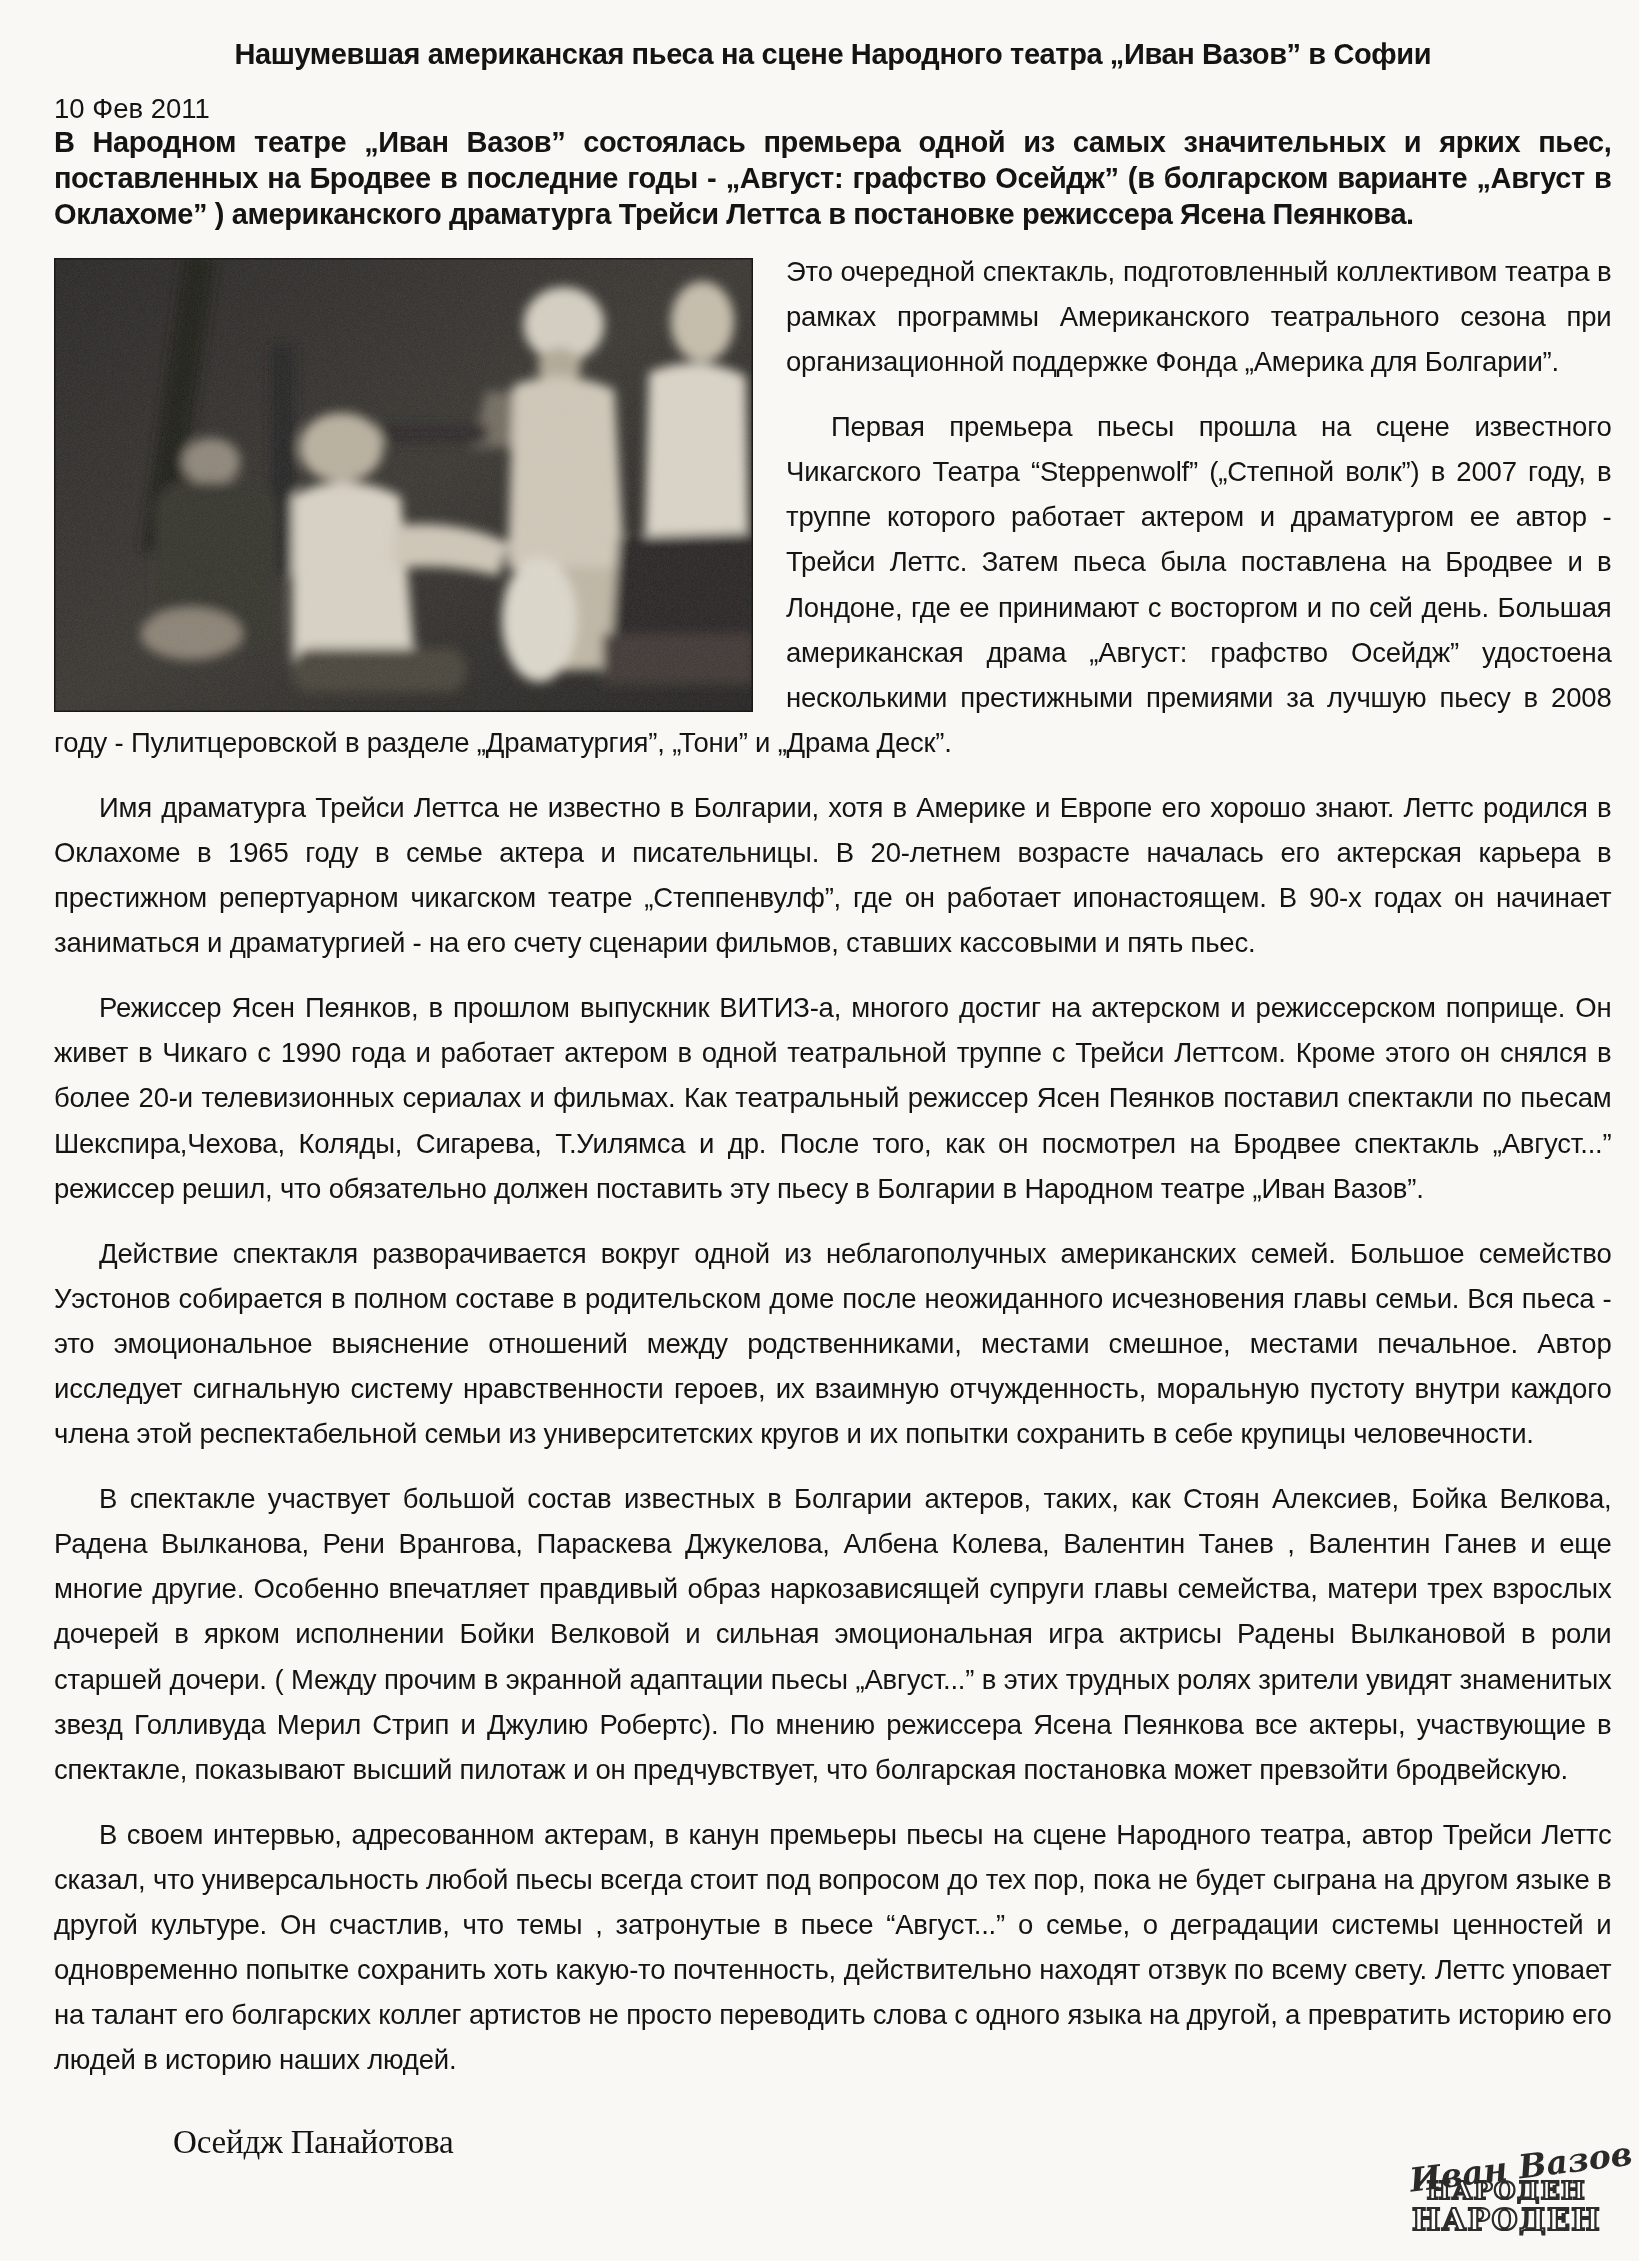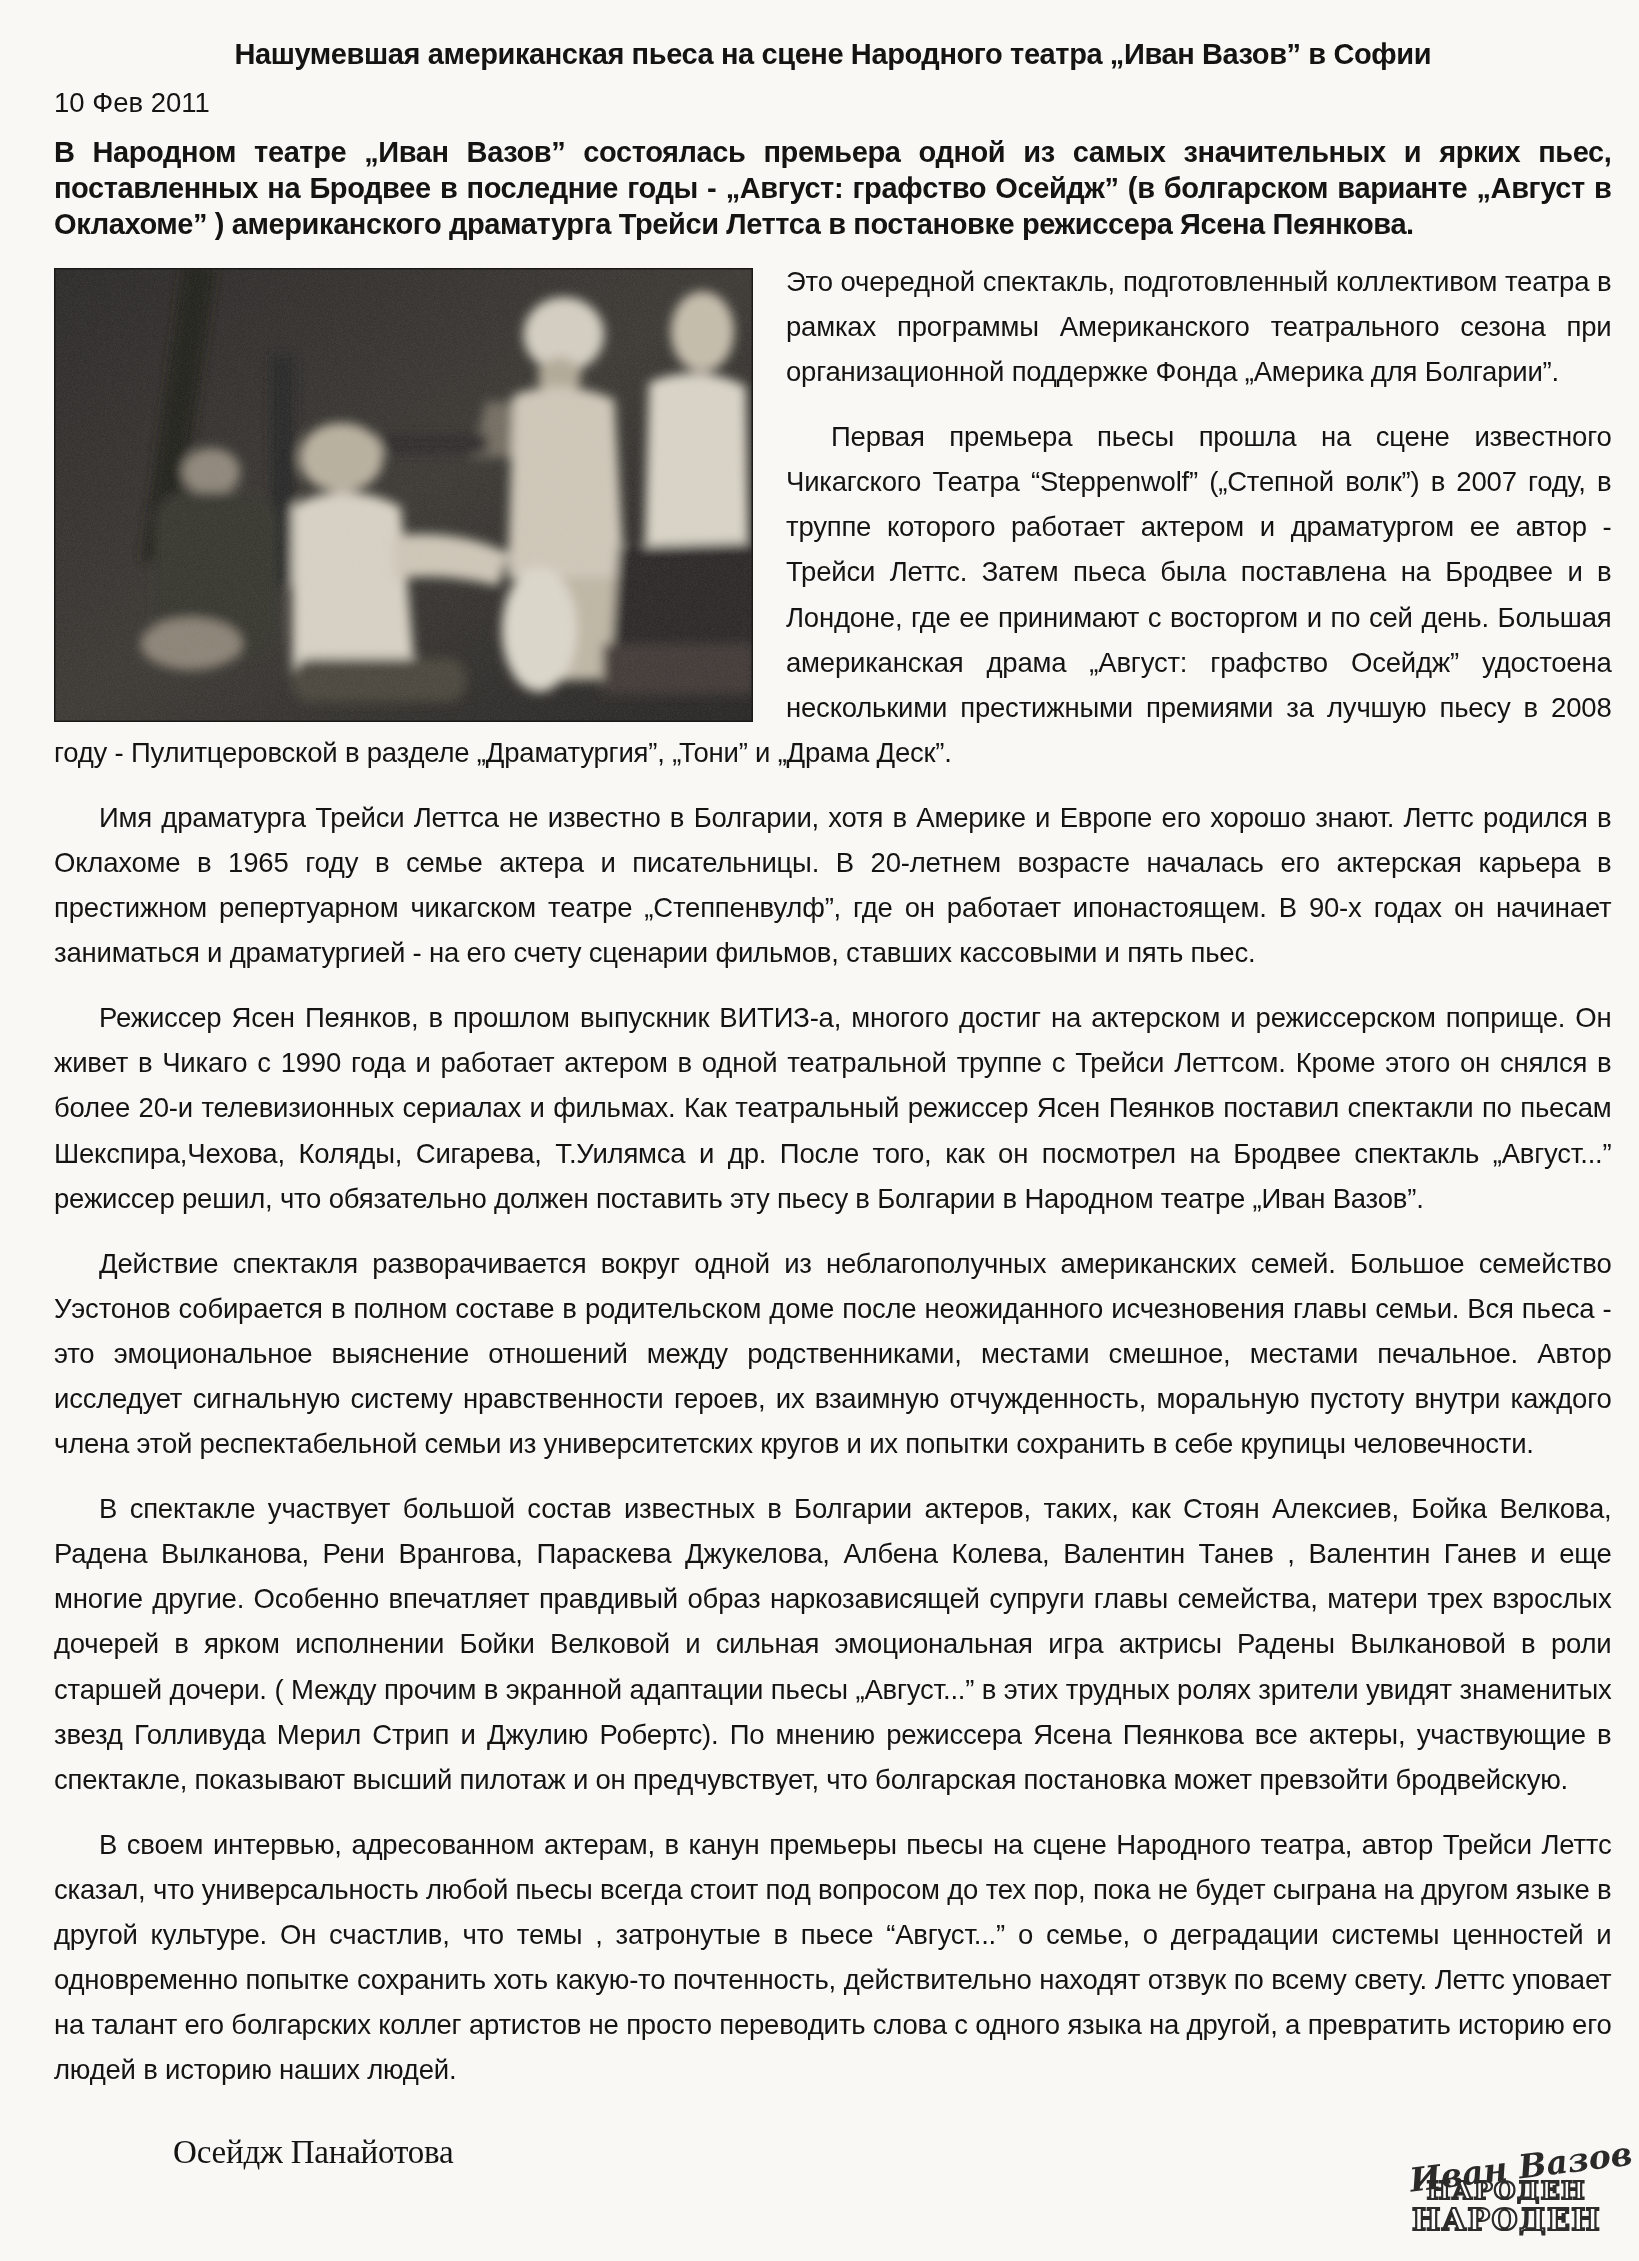--- a/index.html
+++ b/index.html
@@ -19,28 +19,27 @@
   }
   .title {
     text-align: center;
     font-weight: bold;
     font-size: 29px;
     letter-spacing: -0.4px;
     margin: 0 43px 0 43px;
   }
   .date {
     font-size: 27.5px;
-    margin-top: 16px;
+    margin-top: 22px;
   }
   .lead {
     font-weight: bold;
     font-size: 29px;
     line-height: 1.24;
     text-align: justify;
-    margin-top: 16px;
     letter-spacing: -0.4px;
   }
   .article {
     margin-top: 16px;
     font-size: 27.5px;
     line-height: 1.64;
     text-align: justify;
     letter-spacing: -0.2px;
   }
   .photo {

